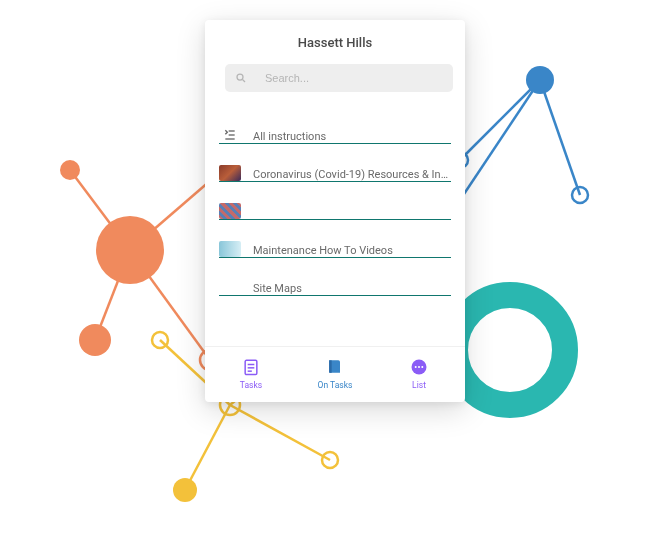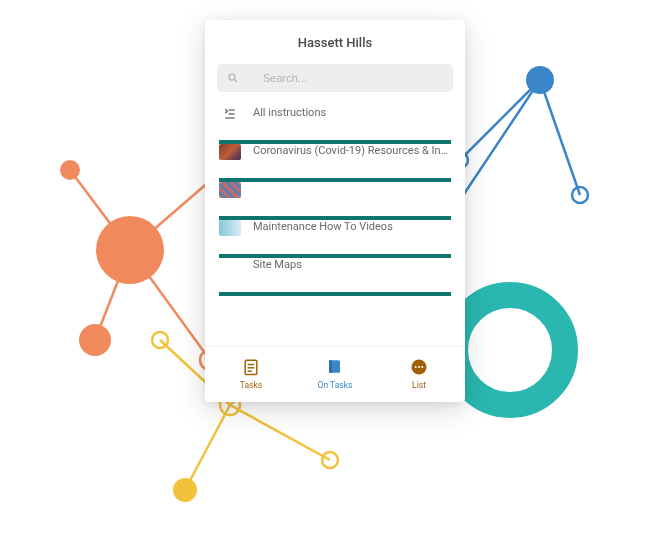--- a/index.html
+++ b/index.html
@@ -30,44 +30,45 @@
     justify-content: center;
     font-size: 13px;
     color: #4a4a4a;
     font-weight: 500;
   }
 
   .search-wrap { padding: 0 12px 6px 12px; }
   .search {
     display: flex;
     align-items: center;
-    gap: 24px;
+    gap: 18px;
     background: #eeeeee;
     border-radius: 5px;
     height: 28px;
     padding: 0 10px;
+    margin-left: 8px;
   }
   .search input {
     flex: 1;
     border: none;
     background: transparent;
     outline: none;
     font-size: 11px;
     color: #888;
   }
   .search input::placeholder { color: #b5b5b5; }
   .search .si { width: 12px; height: 12px; color: #b5b5b5; }
 
   .list { flex: 1; padding: 8px 14px 0 14px; overflow: hidden; }
   .row {
     display: flex;
-    align-items: flex-start;
+    align-items: flex-end;
     gap: 12px;
     height: 38px;
-    border-bottom: 4px solid #0f766e;
+    border-bottom: 1px solid #0f766e;
     cursor: pointer;
   }
   .row .thumb {
     width: 22px;
     height: 16px;
     border-radius: 2px;
     flex-shrink: 0;
     background: #ddd;
   }
   .row .thumb.blank { background: transparent; }
@@ -99,21 +100,21 @@
     align-items: center;
     padding: 4px 4px 6px 4px;
   }
   .tab {
     flex: 1;
     display: flex;
     flex-direction: column;
     align-items: center;
     gap: 3px;
     cursor: pointer;
-    color: #a16207;
+    color: #8b5cf6;
   }
   .tab.active { color: #3a86c8; }
   .tab .ti { width: 20px; height: 20px; }
   .tab .tl { font-size: 8.5px; }
 </style>
 </head>
 <body>
 
 <div class="stage">
   <div class="bg">

